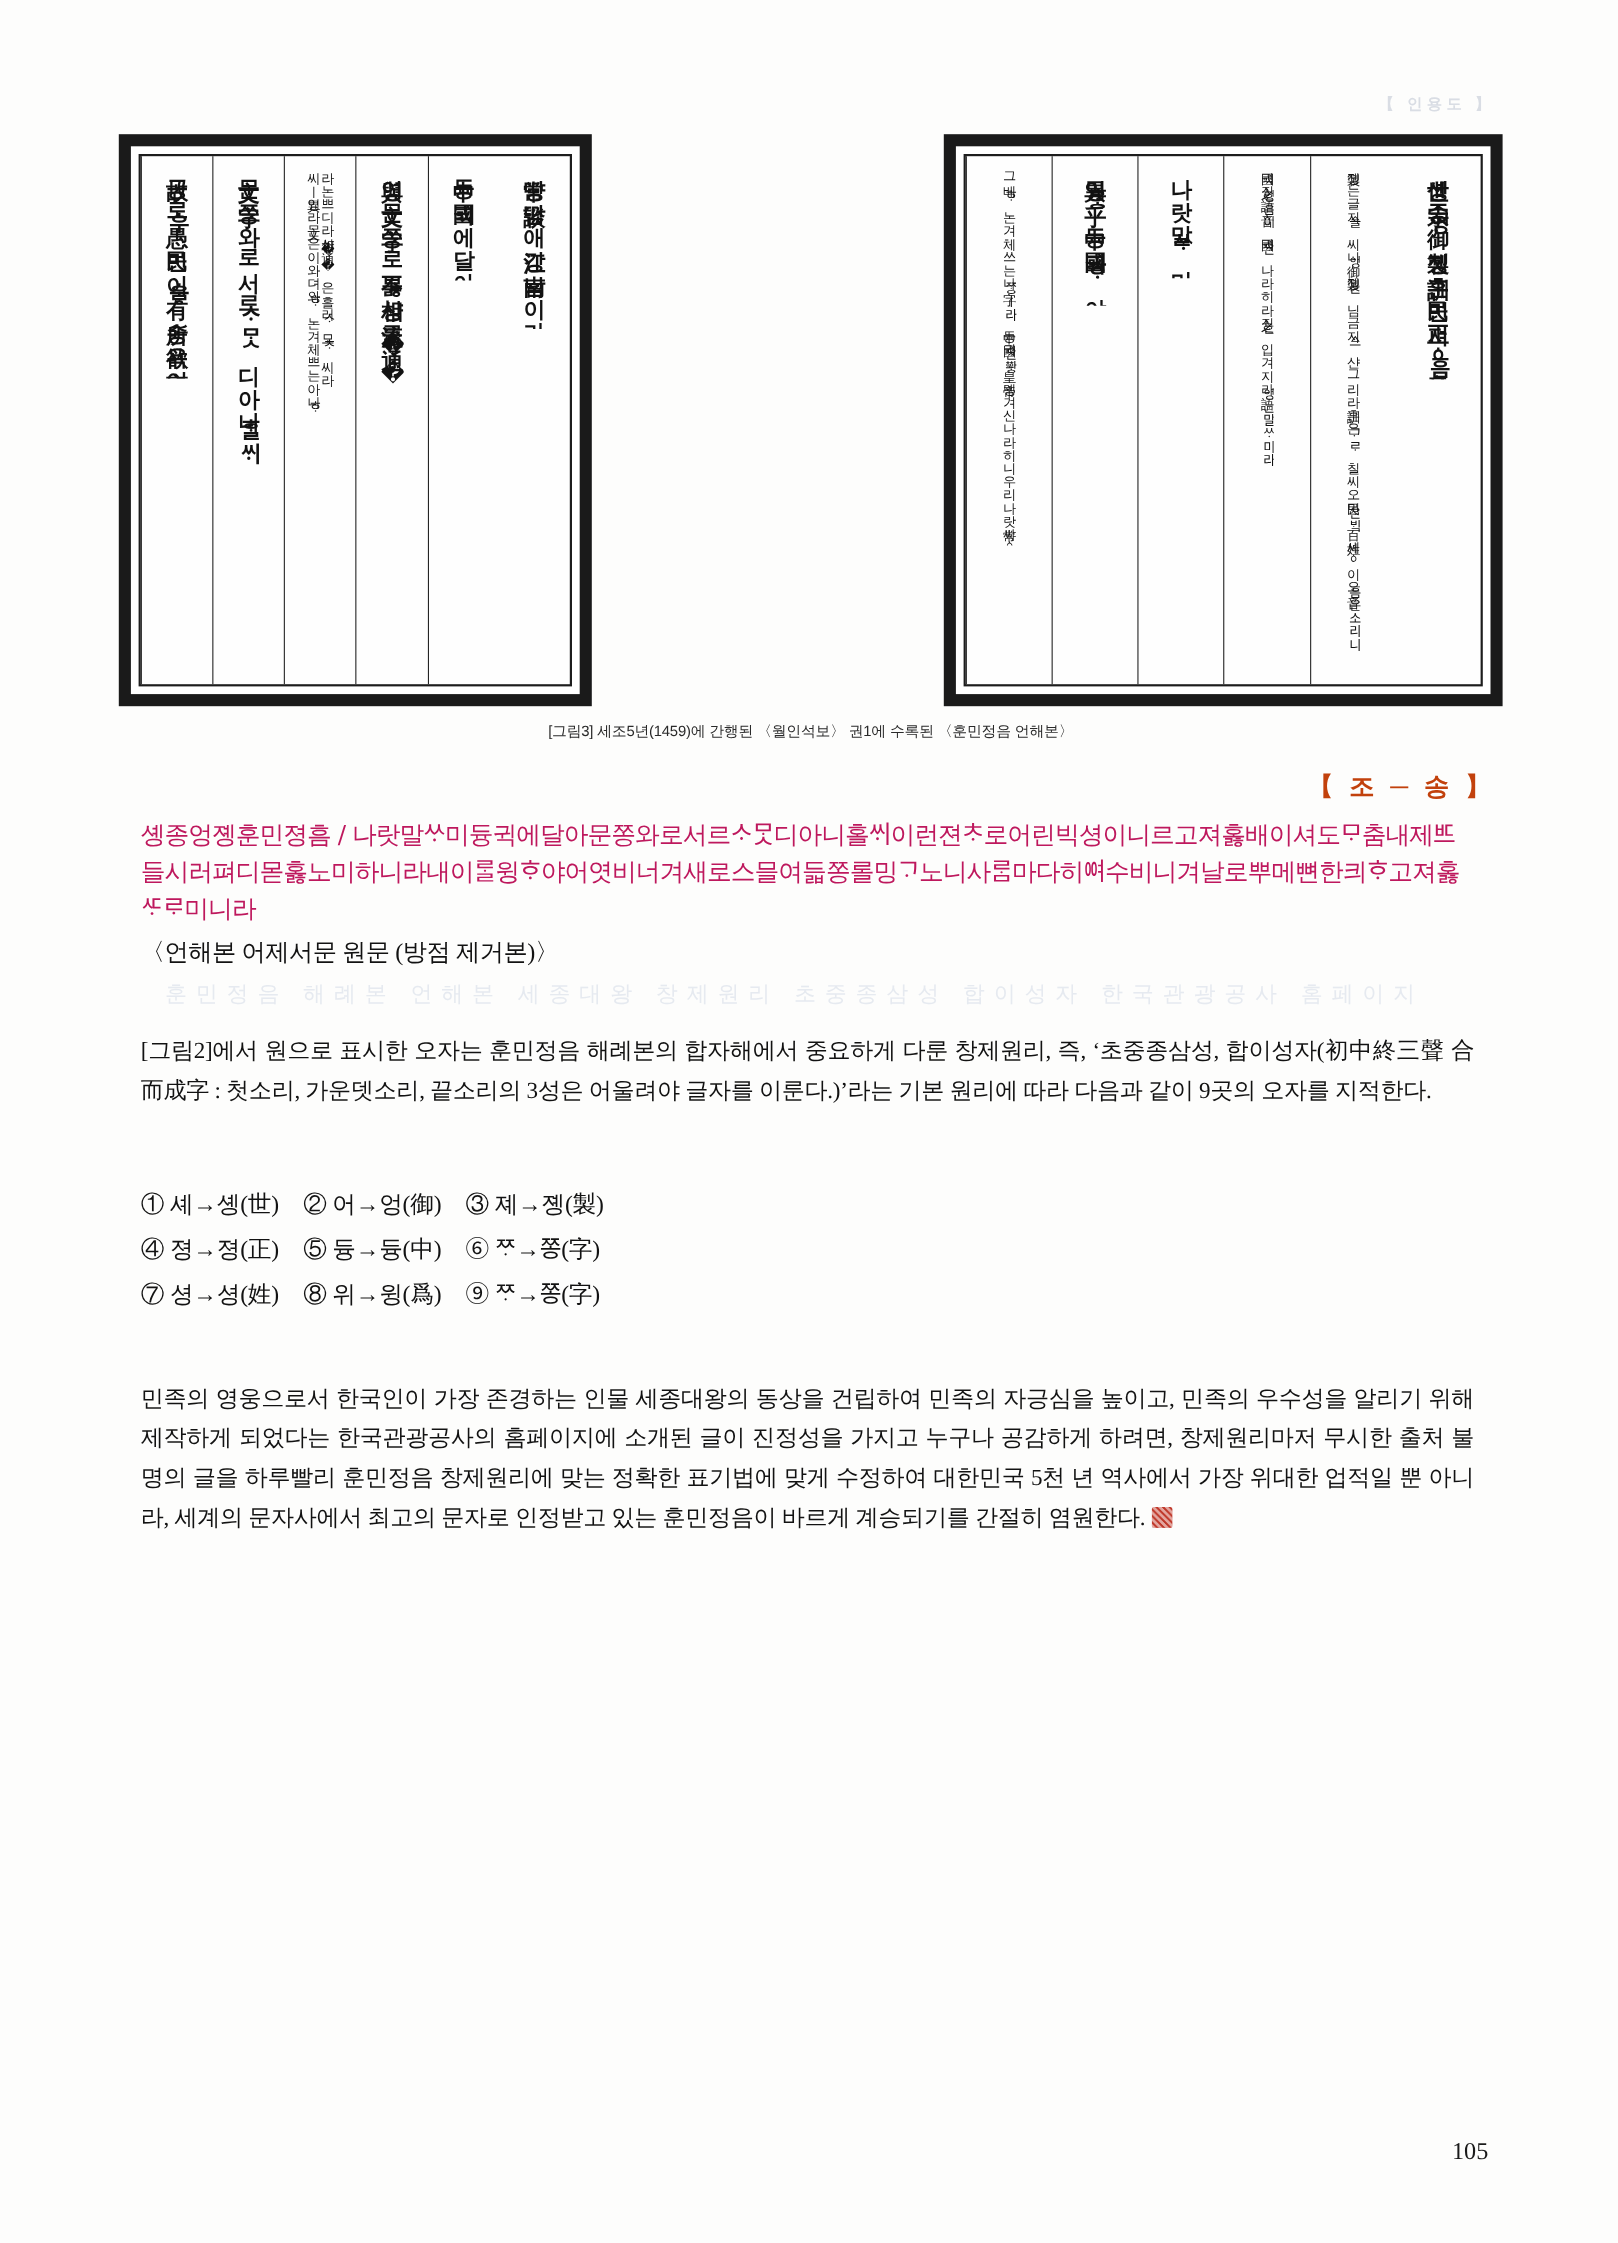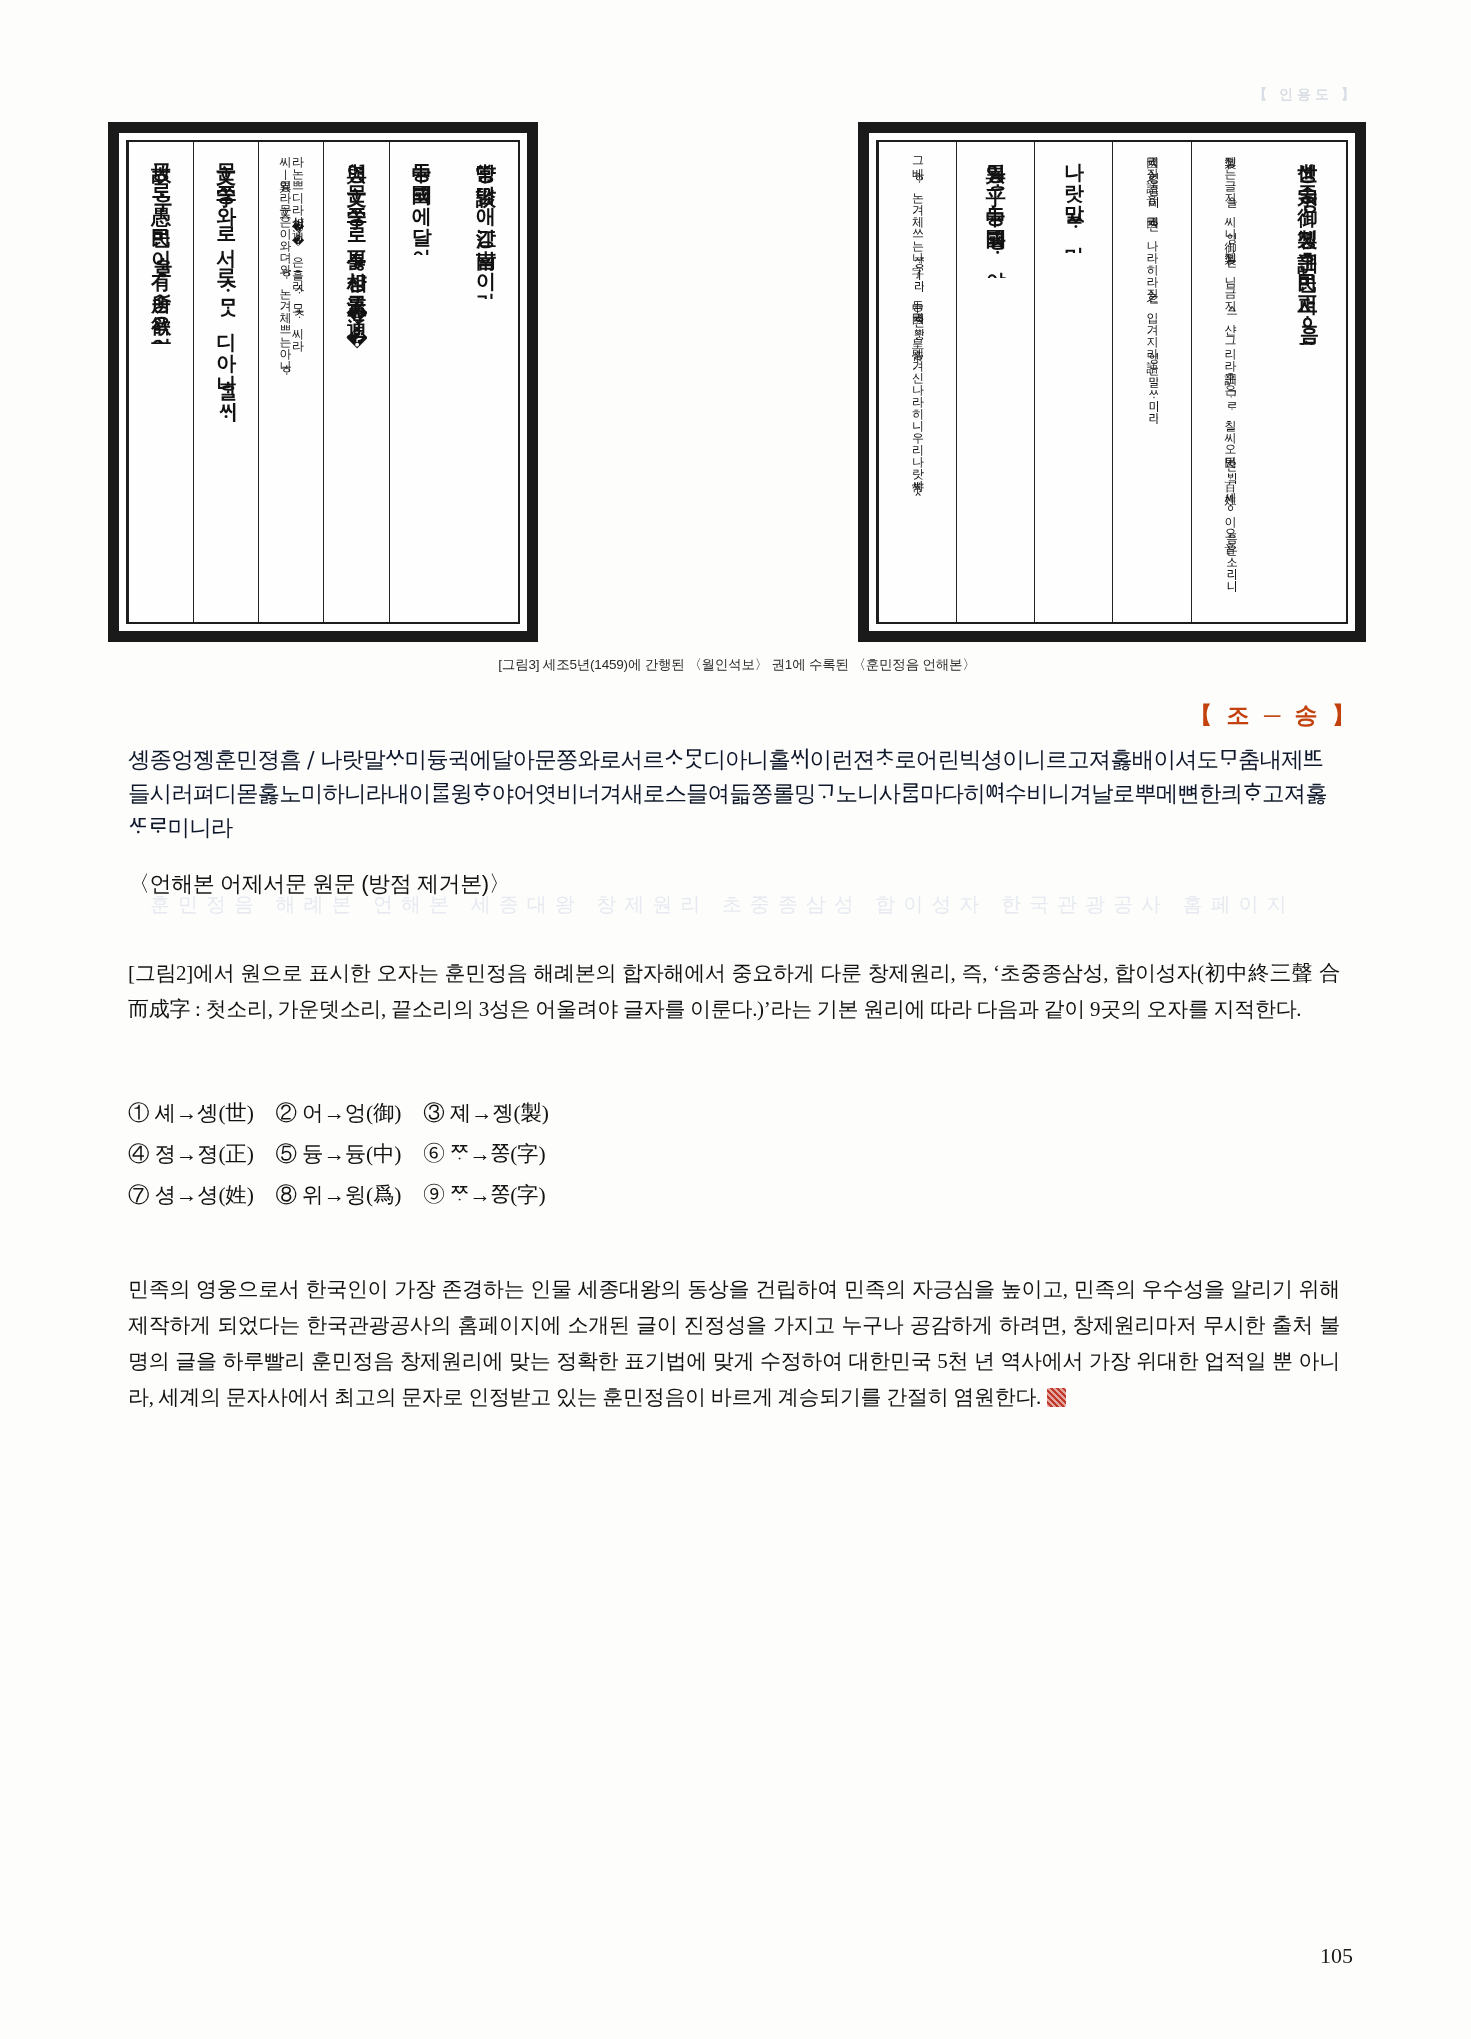--- a/index.html
+++ b/index.html
@@ -122,27 +122,27 @@
     position: absolute;
     left: 128px;
     top: 742px;
     width: 1212px;
   }
   .hunmin-quote {
     font-family: "DejaVu Serif", "Liberation Serif", serif;
     font-size: 22.5px;
     line-height: 1.52;
     letter-spacing: -0.9px;
-    color: #0f172a;
+    color: #be185d;
     word-break: break-all;
   }
   .quote-title {
-    font-family: Liberation Sans, sans-serif;
+    font-family: Liberation Serif, serif;
     font-size: 22px;
-    margin-top: 24px;
+    margin-top: 6px;
     letter-spacing: -0.4px;
     color: #121212;
   }
 
   .para {
     font-family: "Liberation Serif", serif;
     font-size: 21px;
     line-height: 1.72;
     color: #121212;
     text-align: justify;

